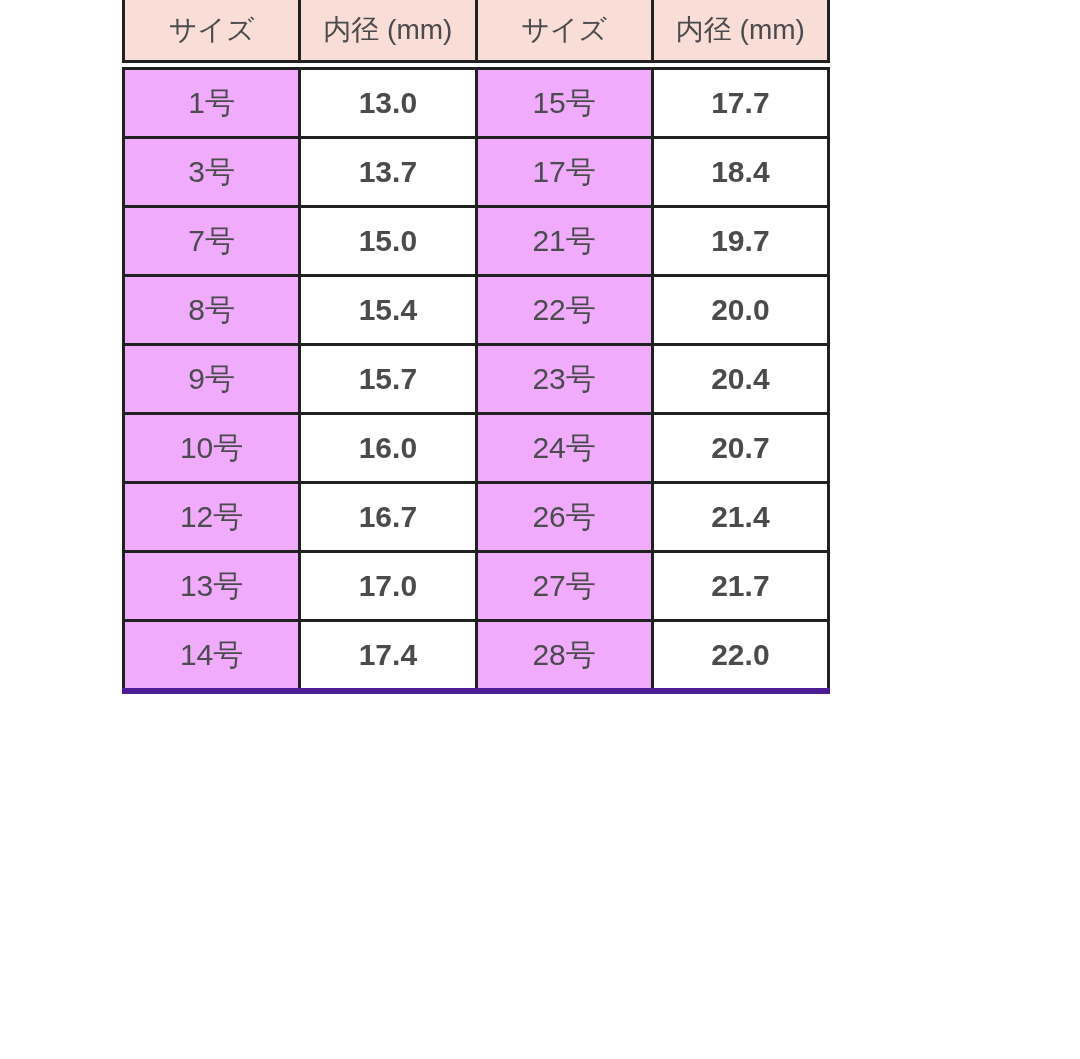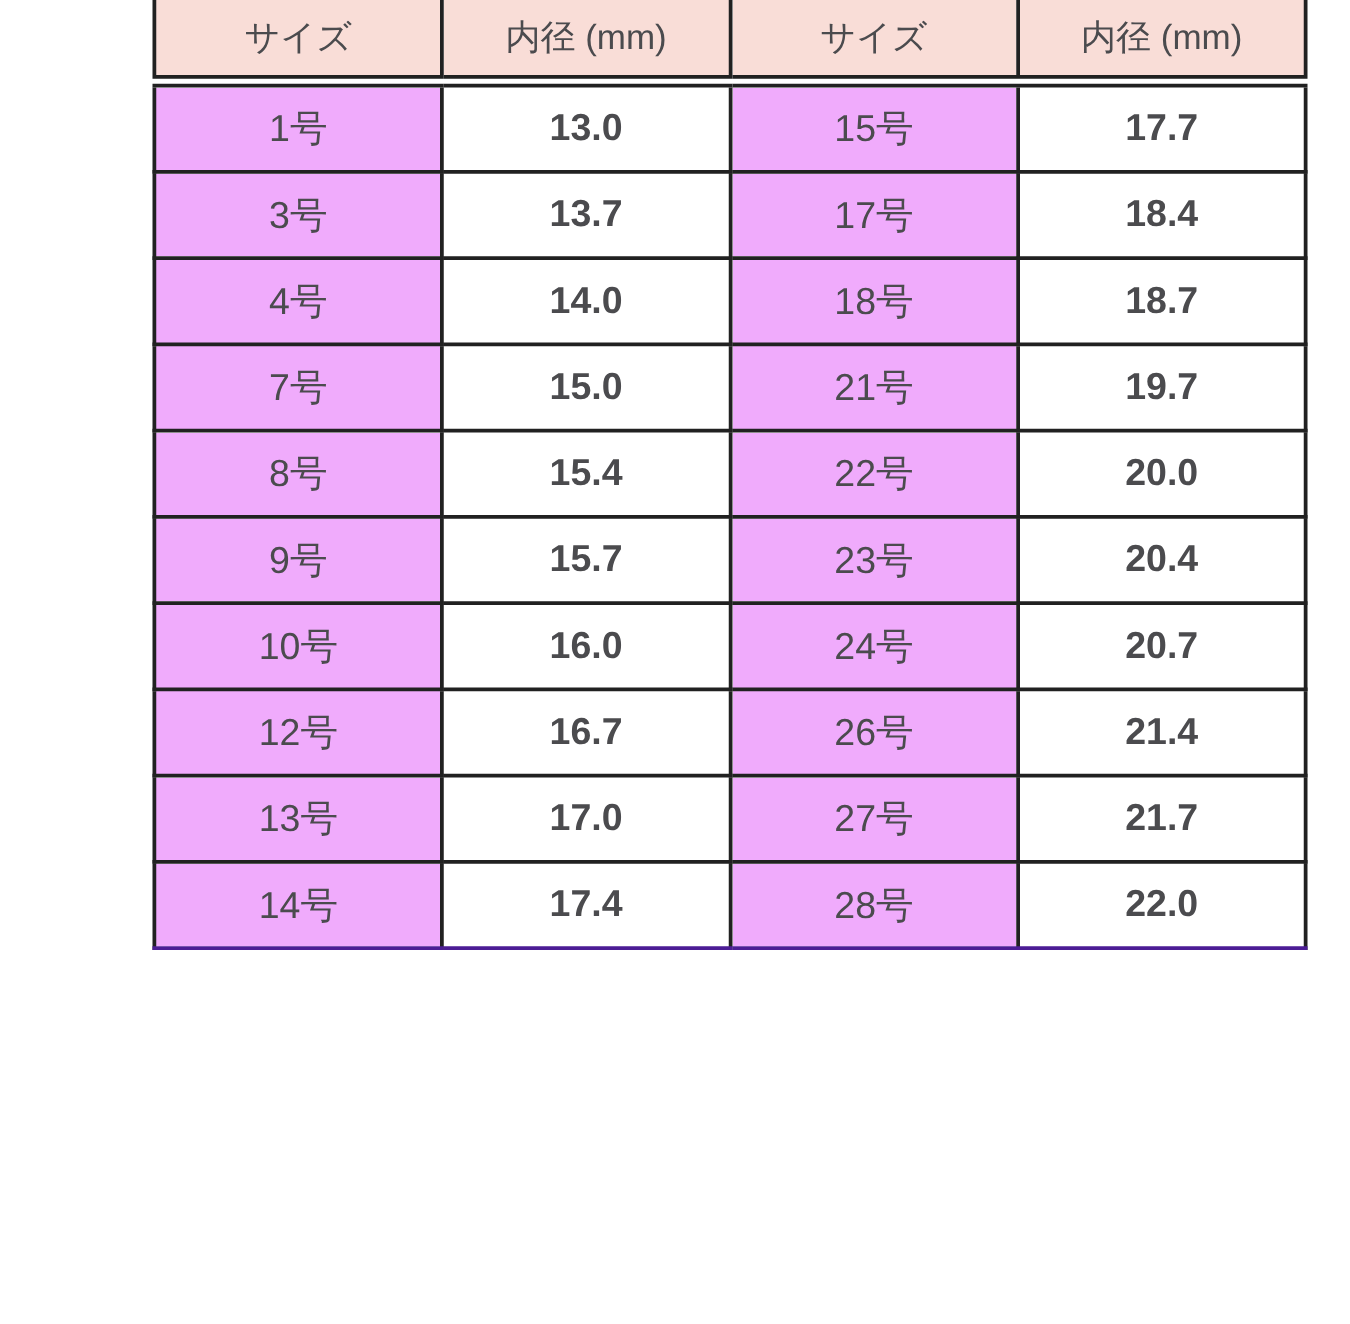--- a/index.html
+++ b/index.html
@@ -12,21 +12,21 @@
     position: relative;
     width: 1080px;
     height: 1059px;
     background: #ffffff;
     overflow: hidden;
   }
   .table-wrap {
     position: absolute;
     left: 122px;
     top: 0;
-    width: 924px;
+    width: 708px;
   }
   table.ring-size-table {
     width: 100%;
     border-collapse: collapse;
     table-layout: fixed;
     color: #4b4b4e;
   }
   table.ring-size-table th,
   table.ring-size-table td {
     border: 3px solid #212121;
@@ -49,21 +49,21 @@
     font-size: 30px;
   }
   table.ring-size-table tbody td.size-cell {
     background: #f0abfc;
   }
   table.ring-size-table tbody td.value-cell {
     background: #ffffff;
     font-weight: bold;
   }
   table.ring-size-table tbody tr:last-child td {
-    border-bottom: 3px solid #4c1d95;
+    border-bottom: 6px solid #4c1d95;
   }
 </style>
 </head>
 <body>
 
 <div class="page">
   <div class="table-wrap">
     <table class="ring-size-table">
       <thead>
         <tr>
@@ -78,26 +78,20 @@
             <td class="size-cell">1号</td>
             <td class="value-cell">13.0</td>
             <td class="size-cell">15号</td>
             <td class="value-cell">17.7</td>
           </tr>
           <tr>
             <td class="size-cell">3号</td>
             <td class="value-cell">13.7</td>
             <td class="size-cell">17号</td>
             <td class="value-cell">18.4</td>
-          </tr>
-          <tr>
-            <td class="size-cell">4号</td>
-            <td class="value-cell">14.0</td>
-            <td class="size-cell">18号</td>
-            <td class="value-cell">18.7</td>
           </tr>
           <tr>
             <td class="size-cell">7号</td>
             <td class="value-cell">15.0</td>
             <td class="size-cell">21号</td>
             <td class="value-cell">19.7</td>
           </tr>
           <tr>
             <td class="size-cell">8号</td>
             <td class="value-cell">15.4</td>

